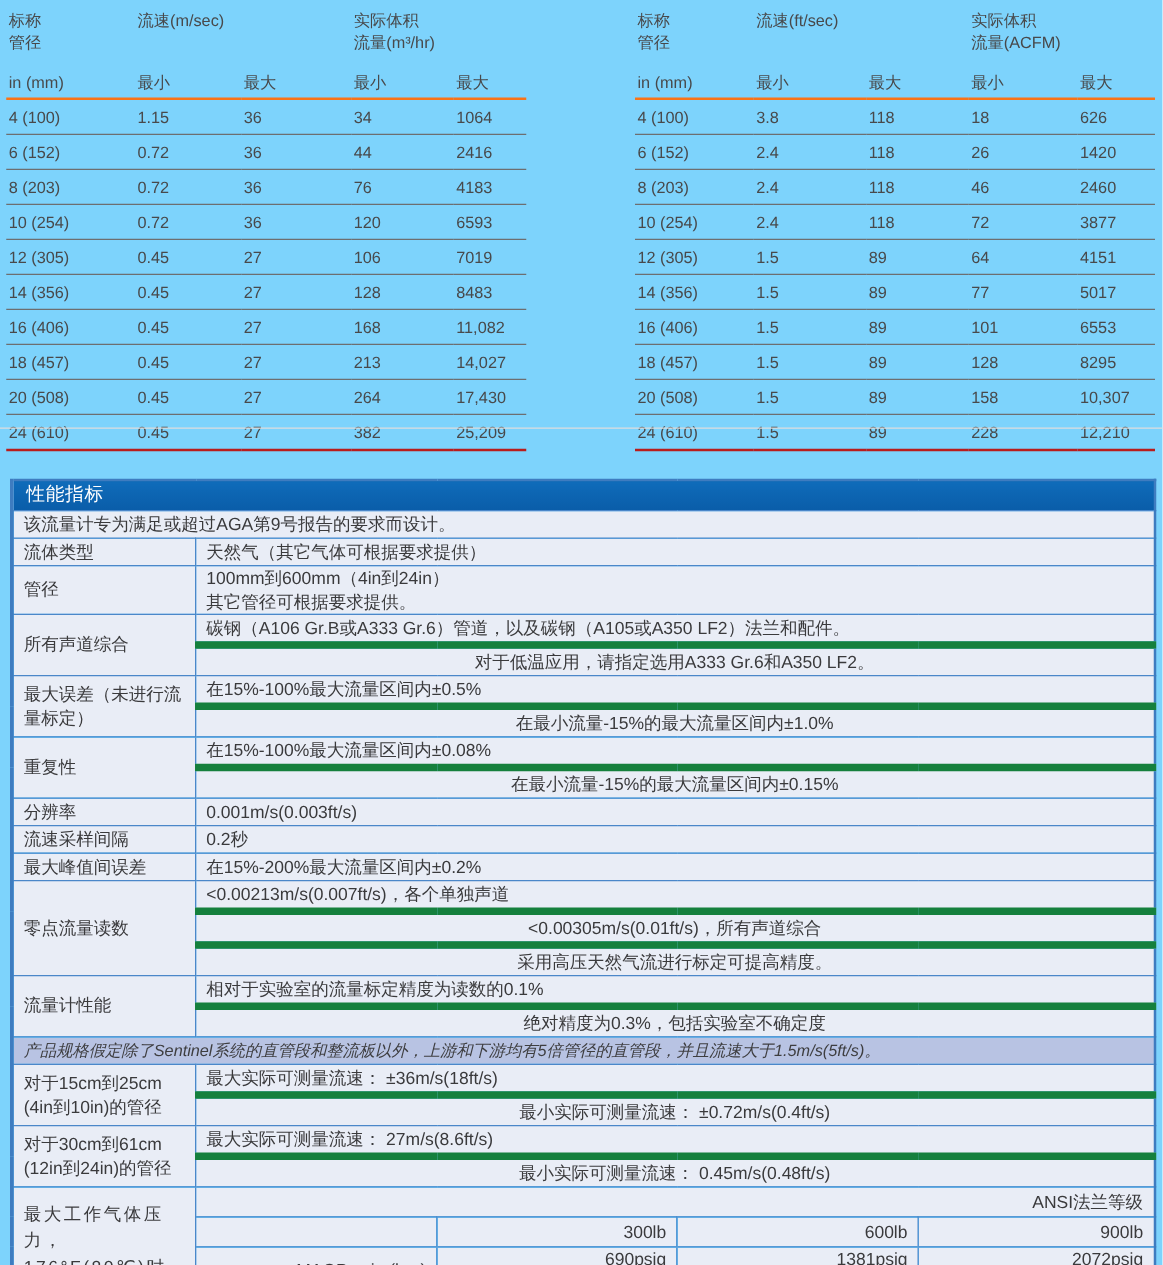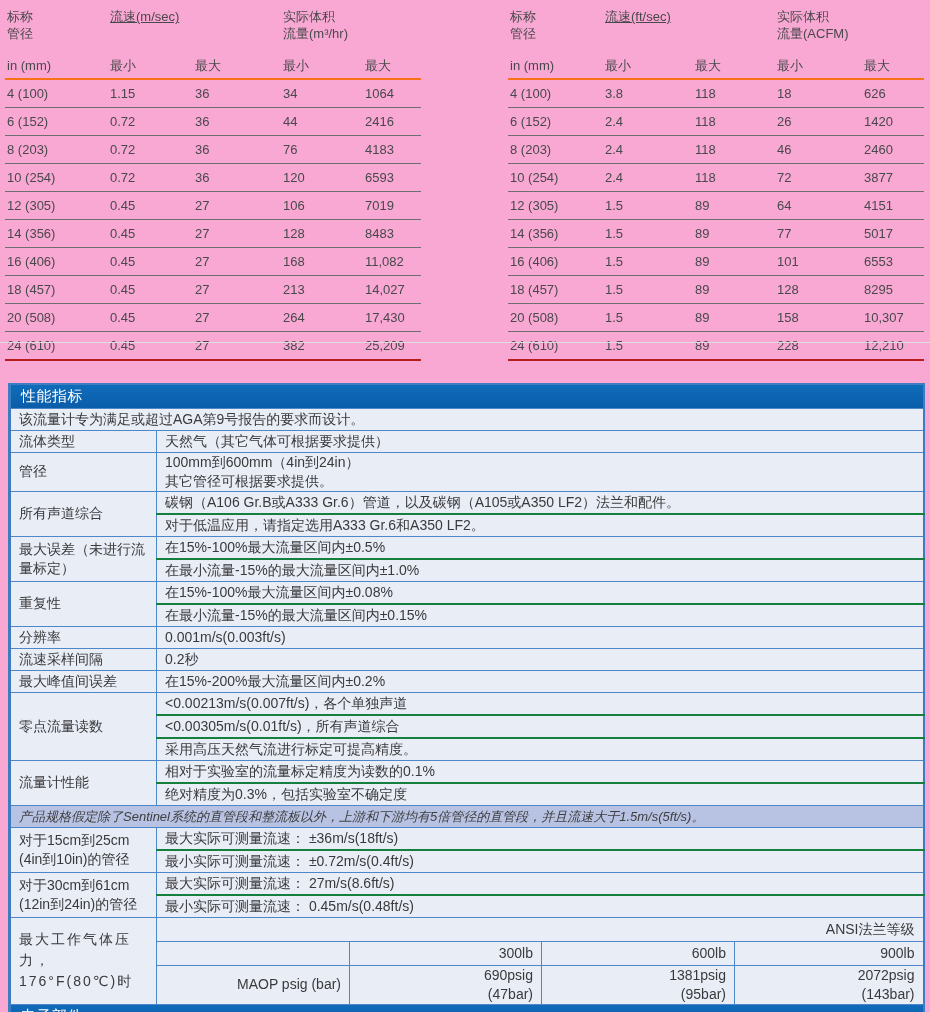--- a/index.html
+++ b/index.html
@@ -1,50 +1,50 @@
 <!DOCTYPE html>
 <html><head>
 <meta charset="utf-8">
 <style>
   html,body { margin:0; padding:0; background:#ffffff; }
   .page {
-    position:relative; width:930px; height:1012px; background:#f9a8d4;
+    position:relative; width:930px; height:1012px; background:#7dd3fc;
     font-family:"Liberation Sans","DejaVu Sans",sans-serif; overflow:hidden;
   }
 
   
   .flow-table { position:absolute; top:6px; border-collapse:collapse; table-layout:fixed; }
   #flow-metric   { left:5px;   width:416px; }
   #flow-imperial { left:508px; width:416px; }
   .flow-table th, .flow-table td {
     font-weight:normal; text-align:left; font-size:13px; color:#48494b;
     padding:0 0 0 2px; vertical-align:middle; white-space:pre-line;
   }
   .flow-table thead tr.grp th { height:44px; vertical-align:top; padding-top:3px; line-height:1.3; }
   .flow-table thead tr.cols th { height:25px; border-bottom:2px solid #f97316; }
   .flow-table tbody td { height:27px; border-bottom:1px solid #6d6e70; }
   .flow-table tbody tr:last-child td { border-bottom:2px solid #b91c1c; }
-  .grp-center { text-align:center;text-decoration:underline; }
+  .grp-center { text-align:center; }
   .grp-vol { padding-left:16px; }
 
   .divider { position:absolute; left:0; top:342px; width:930px; height:1px; background:#dddddd; }
 
   
   .spec-wrap { position:absolute; left:8px; top:383px; width:914px; }
   table.spec {
     border-collapse:collapse; table-layout:fixed; width:914px;
     border:2px solid #3e7cc0; border-left-width:3px;
   }
   .spec td {
     background:#e9edf6; font-size:14px; color:#3a3a3c; padding:0 8px; height:21px;
     line-height:1.35; white-space:pre-line; overflow:hidden;
     border-left:1px solid #4b87c9; border-right:1px solid #4b87c9;
     border-top:1px solid #4b87c9; border-bottom:none; vertical-align:middle;
   }
-  .spec tr.sub td { border-top:2px solid #15803d; }
+  .spec tr.sub td { border-top:6px solid #15803d;text-align:center; }
   .spec td.bar {
     background:linear-gradient(180deg,#0f6cba 0%, #0a5da9 100%);
     color:#ffffff; font-size:15px; height:23px; padding-left:10px; letter-spacing:0.5px;margin-top:32px;
   }
   .spec td.note { background:#b8c3e3; font-style:italic; font-size:13px; color:#3e3e40; height:21px; }
   .spec td.ctr { text-align:right; }
   .spec td.press { letter-spacing:2px; line-height:1.5; }
   .spec tr.h23 td { height:23px; }
   .spec tr.h33 td { height:33px; }
 </style>

